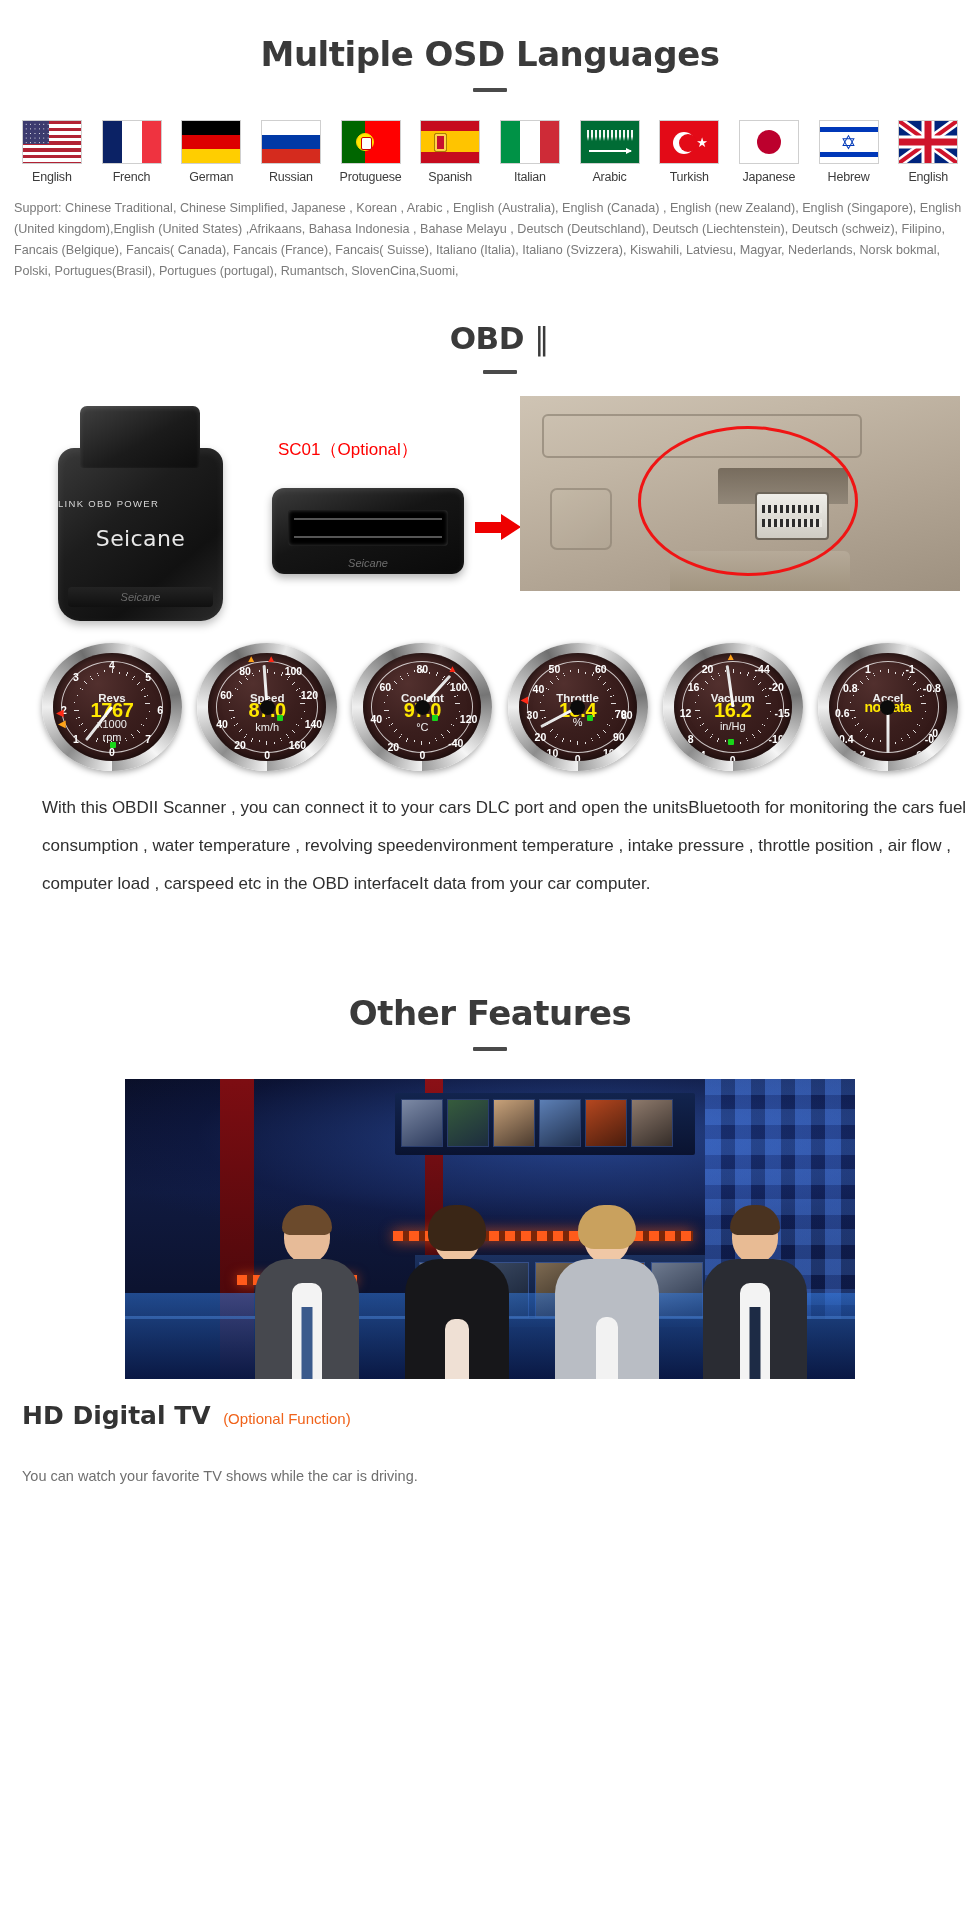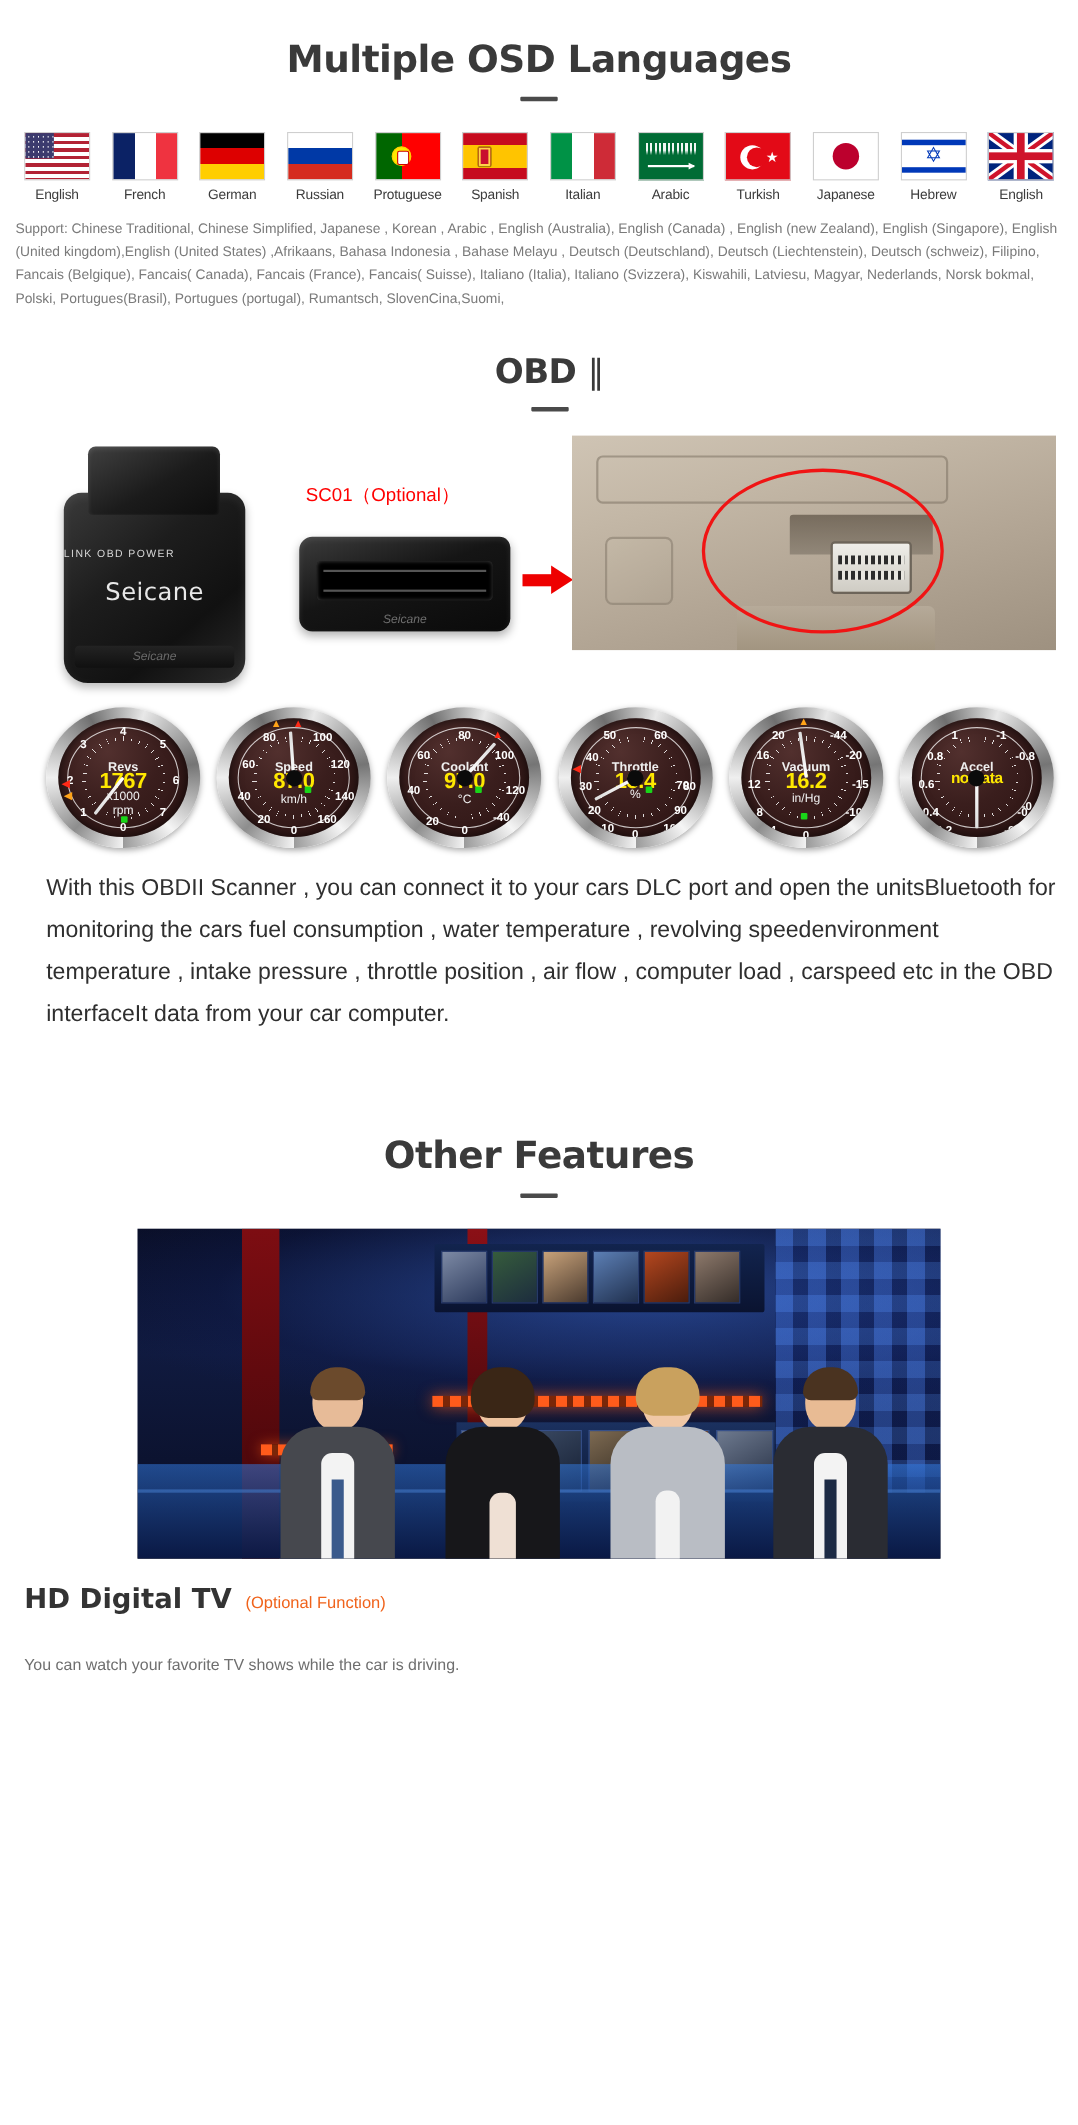--- a/index.html
+++ b/index.html
@@ -287,21 +287,21 @@
   .gauge .sc {
     position:absolute; color:#fff; font-size:10.5px; font-weight:600;
   }
   .gauge .mk { position:absolute; font-size:10px; line-height:8px; }
   .mk.red { color:#ff2a17; }
   .mk.org { color:#ffa318; }
 
   
   .obd-desc {
     margin: 18px 10px 0 22px;
-    font-size: 21px;
+    font-size: 17px;
     line-height: 38px;
     color: #2f2f2f;
     font-family: "Liberation Sans", sans-serif;
   }
 
   
   .other-block { margin-top: 56px; }
   .tv-photo {
     margin: 28px auto 0 auto; width: 730px; height: 300px;
     background: linear-gradient(to bottom,#0a0f28 0%,#101a3f 38%,#0c1330 70%,#060a1c 100%);

